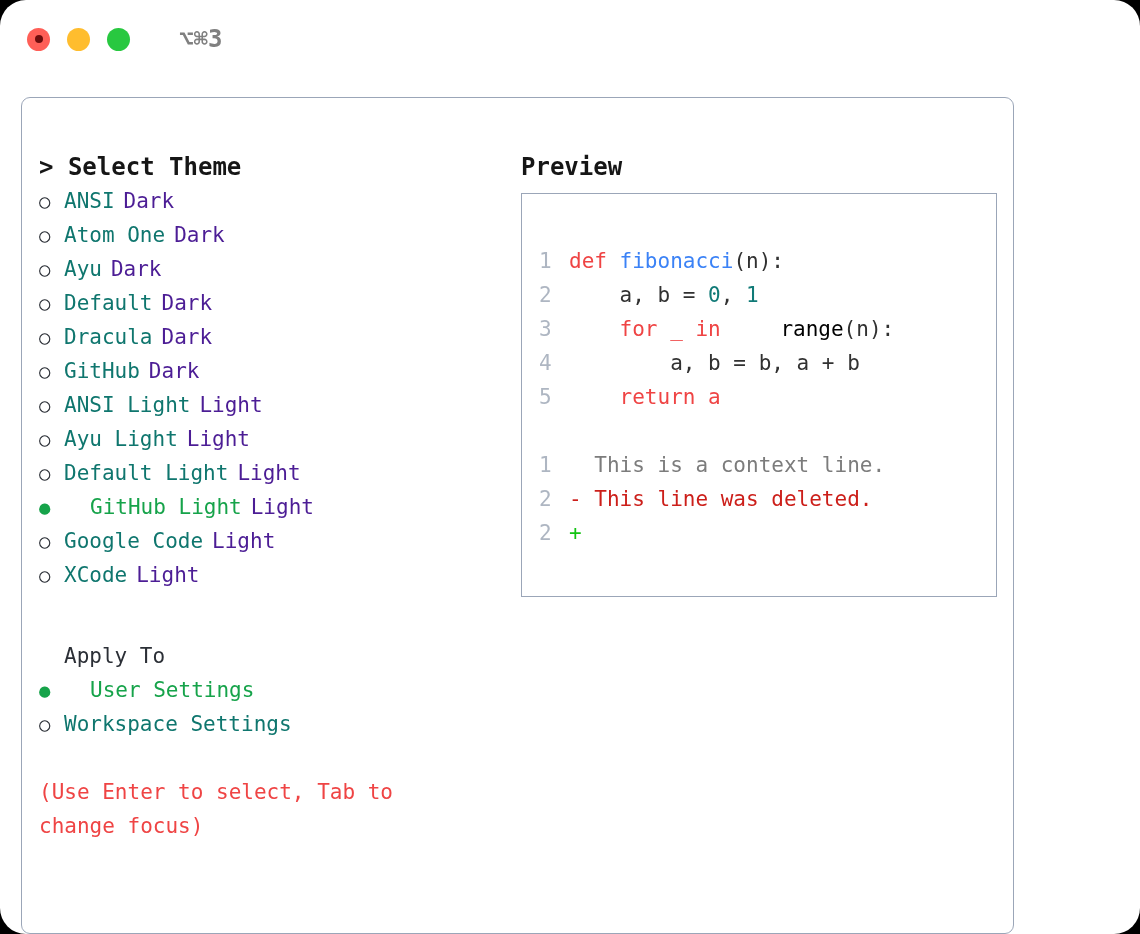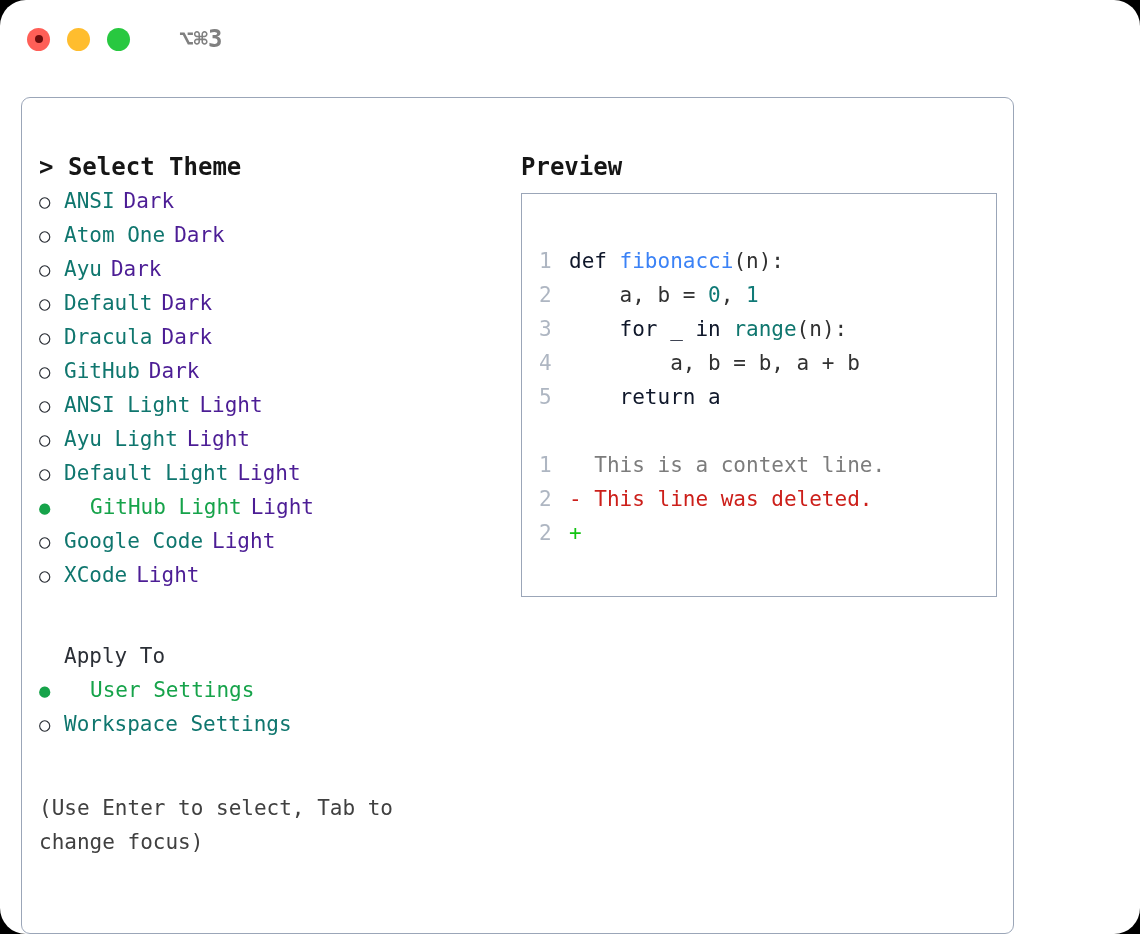--- a/index.html
+++ b/index.html
@@ -140,23 +140,23 @@
   .section-head {
     margin-top: 47px;
     font-size: 21px;
     color: #2b2f36;
     line-height: 34px;
     padding-left: 25px;
     white-space: pre;
   }
 
   .hint {
-    margin-top: 50px;
-    font-size: 21px;
-    color: #404040;
+    margin-top: 34px;
+    font-size: 21px;
+    color: #ef4444;
     line-height: 34px;
     width: 400px;
     white-space: pre-wrap;
   }
 
   
   .right-pane {
     flex: 1 1 auto;
     padding-left: 14px;
   }
@@ -181,25 +181,25 @@
     width: 30px;
     flex: 0 0 auto;
     color: #aeb6c2;
     text-align: left;
   }
   .code-text { white-space: pre; }
 
   .blank-line { height: 34px; }
 
   
-  .t-kw   { color: #0f172a; text-align: right; }
+  .t-kw   { color: #ef4444; text-align: right; }
   .t-fn   { color: #3b82f6; }
   .t-plain{ color: #313131; }
   .t-num  { color: #107a77; }
-  .t-call { color: #0f766e; }
+  .t-call { color: #000000; margin-left: 47px; }
 
   
   .d-ctx { color: #7c7c7c; }
   .d-del { color: #cc1f1a; }
   .d-add { color: #13c413; }
 </style>
 </head>
 <body>
 
 <div class="window">

